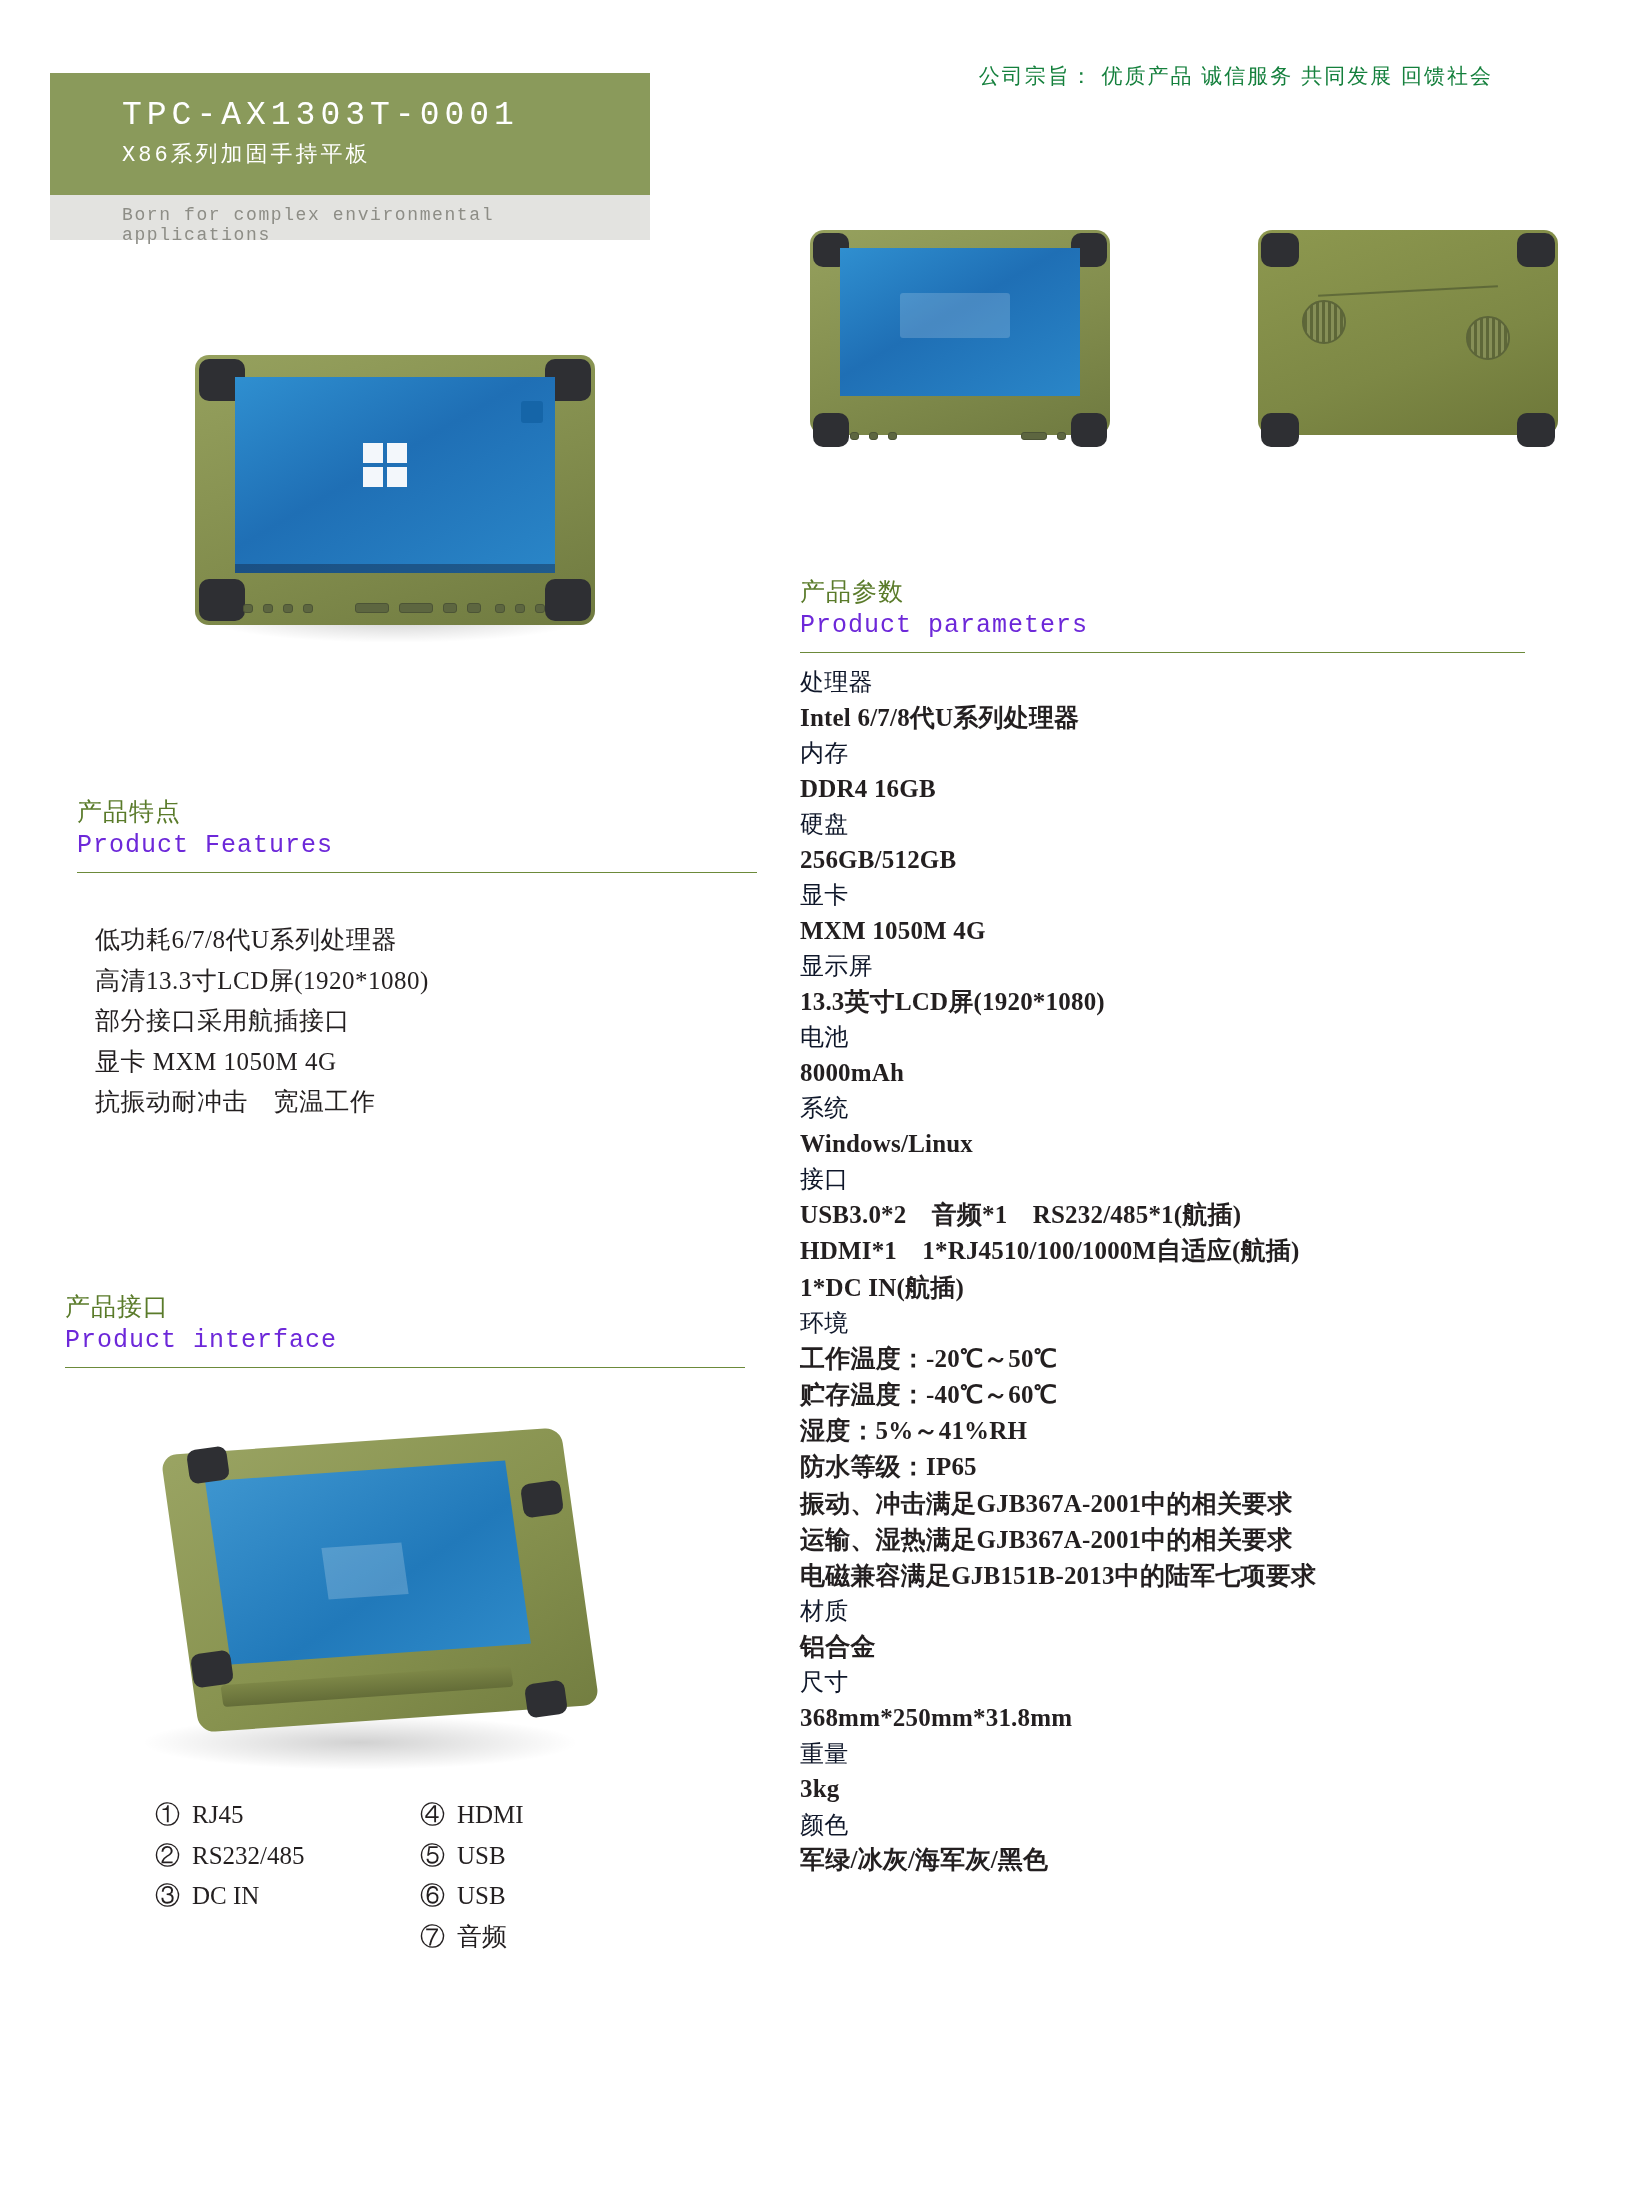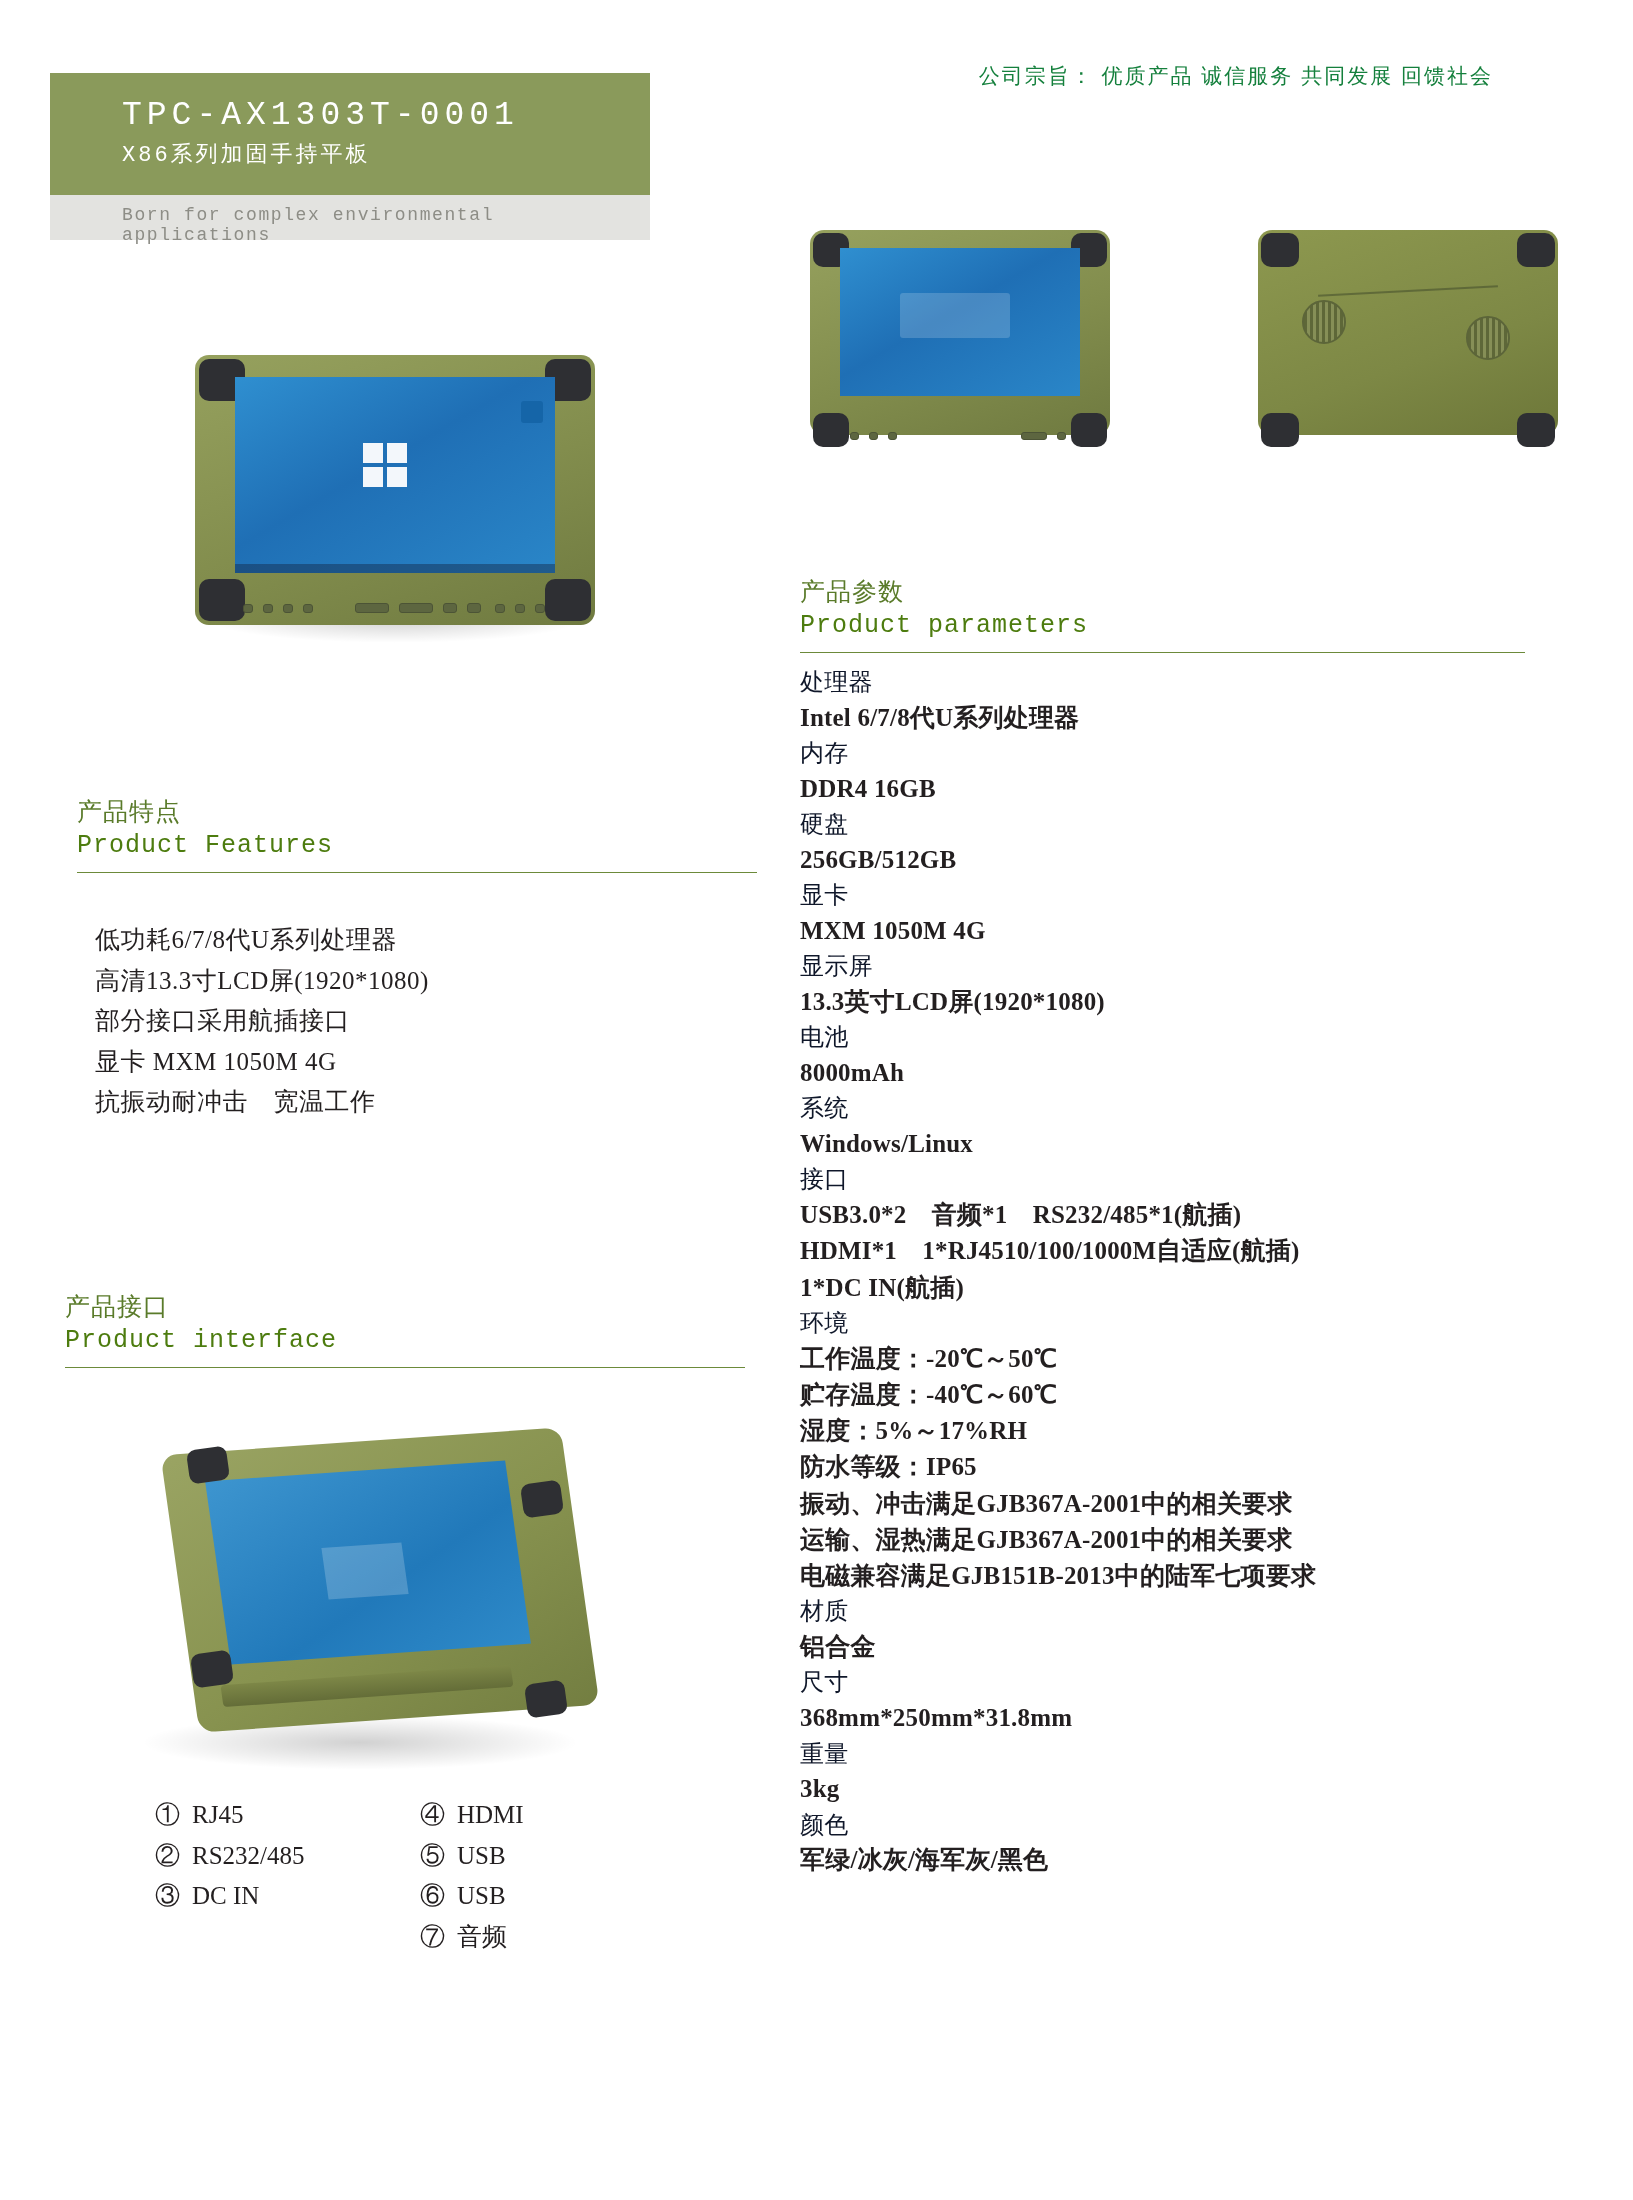--- a/index.html
+++ b/index.html
@@ -68,21 +68,21 @@
   .sh-cn {
     font-family: "Liberation Sans", sans-serif;
     font-size: 25px;
     color: #5a7b2a;
     letter-spacing: 1px;
     line-height: 1.35;
   }
   .sh-en {
     font-family: "Liberation Mono", monospace;
     font-size: 25px;
-    color: #4d7c0f;
+    color: #6d28d9;
     letter-spacing: 1px;
     line-height: 1.35;
   }
   .sh-rule {
     border-bottom: 1.5px solid #6c8a3a;
     margin-top: 9px;
   }
 
   
   #features-head { left: 77px; top: 795px; width: 680px; }
@@ -347,21 +347,21 @@
     <div class="param-val">8000mAh</div>
     <div class="param-key">系统</div>
     <div class="param-val">Windows/Linux</div>
     <div class="param-key">接口</div>
     <div class="param-val">USB3.0*2　音频*1　RS232/485*1(航插)</div>
     <div class="param-val">HDMI*1　1*RJ4510/100/1000M自适应(航插)</div>
     <div class="param-val">1*DC IN(航插)</div>
     <div class="param-key">环境</div>
     <div class="param-val">工作温度：-20℃～50℃</div>
     <div class="param-val">贮存温度：-40℃～60℃</div>
-    <div class="param-val">湿度：5%～17%RH</div>
+    <div class="param-val">湿度：5%～41%RH</div>
     <div class="param-val">防水等级：IP65</div>
     <div class="param-val">振动、冲击满足GJB367A-2001中的相关要求</div>
     <div class="param-val">运输、湿热满足GJB367A-2001中的相关要求</div>
     <div class="param-val">电磁兼容满足GJB151B-2013中的陆军七项要求</div>
     <div class="param-key">材质</div>
     <div class="param-val">铝合金</div>
     <div class="param-key">尺寸</div>
     <div class="param-val">368mm*250mm*31.8mm</div>
     <div class="param-key">重量</div>
     <div class="param-val">3kg</div>

